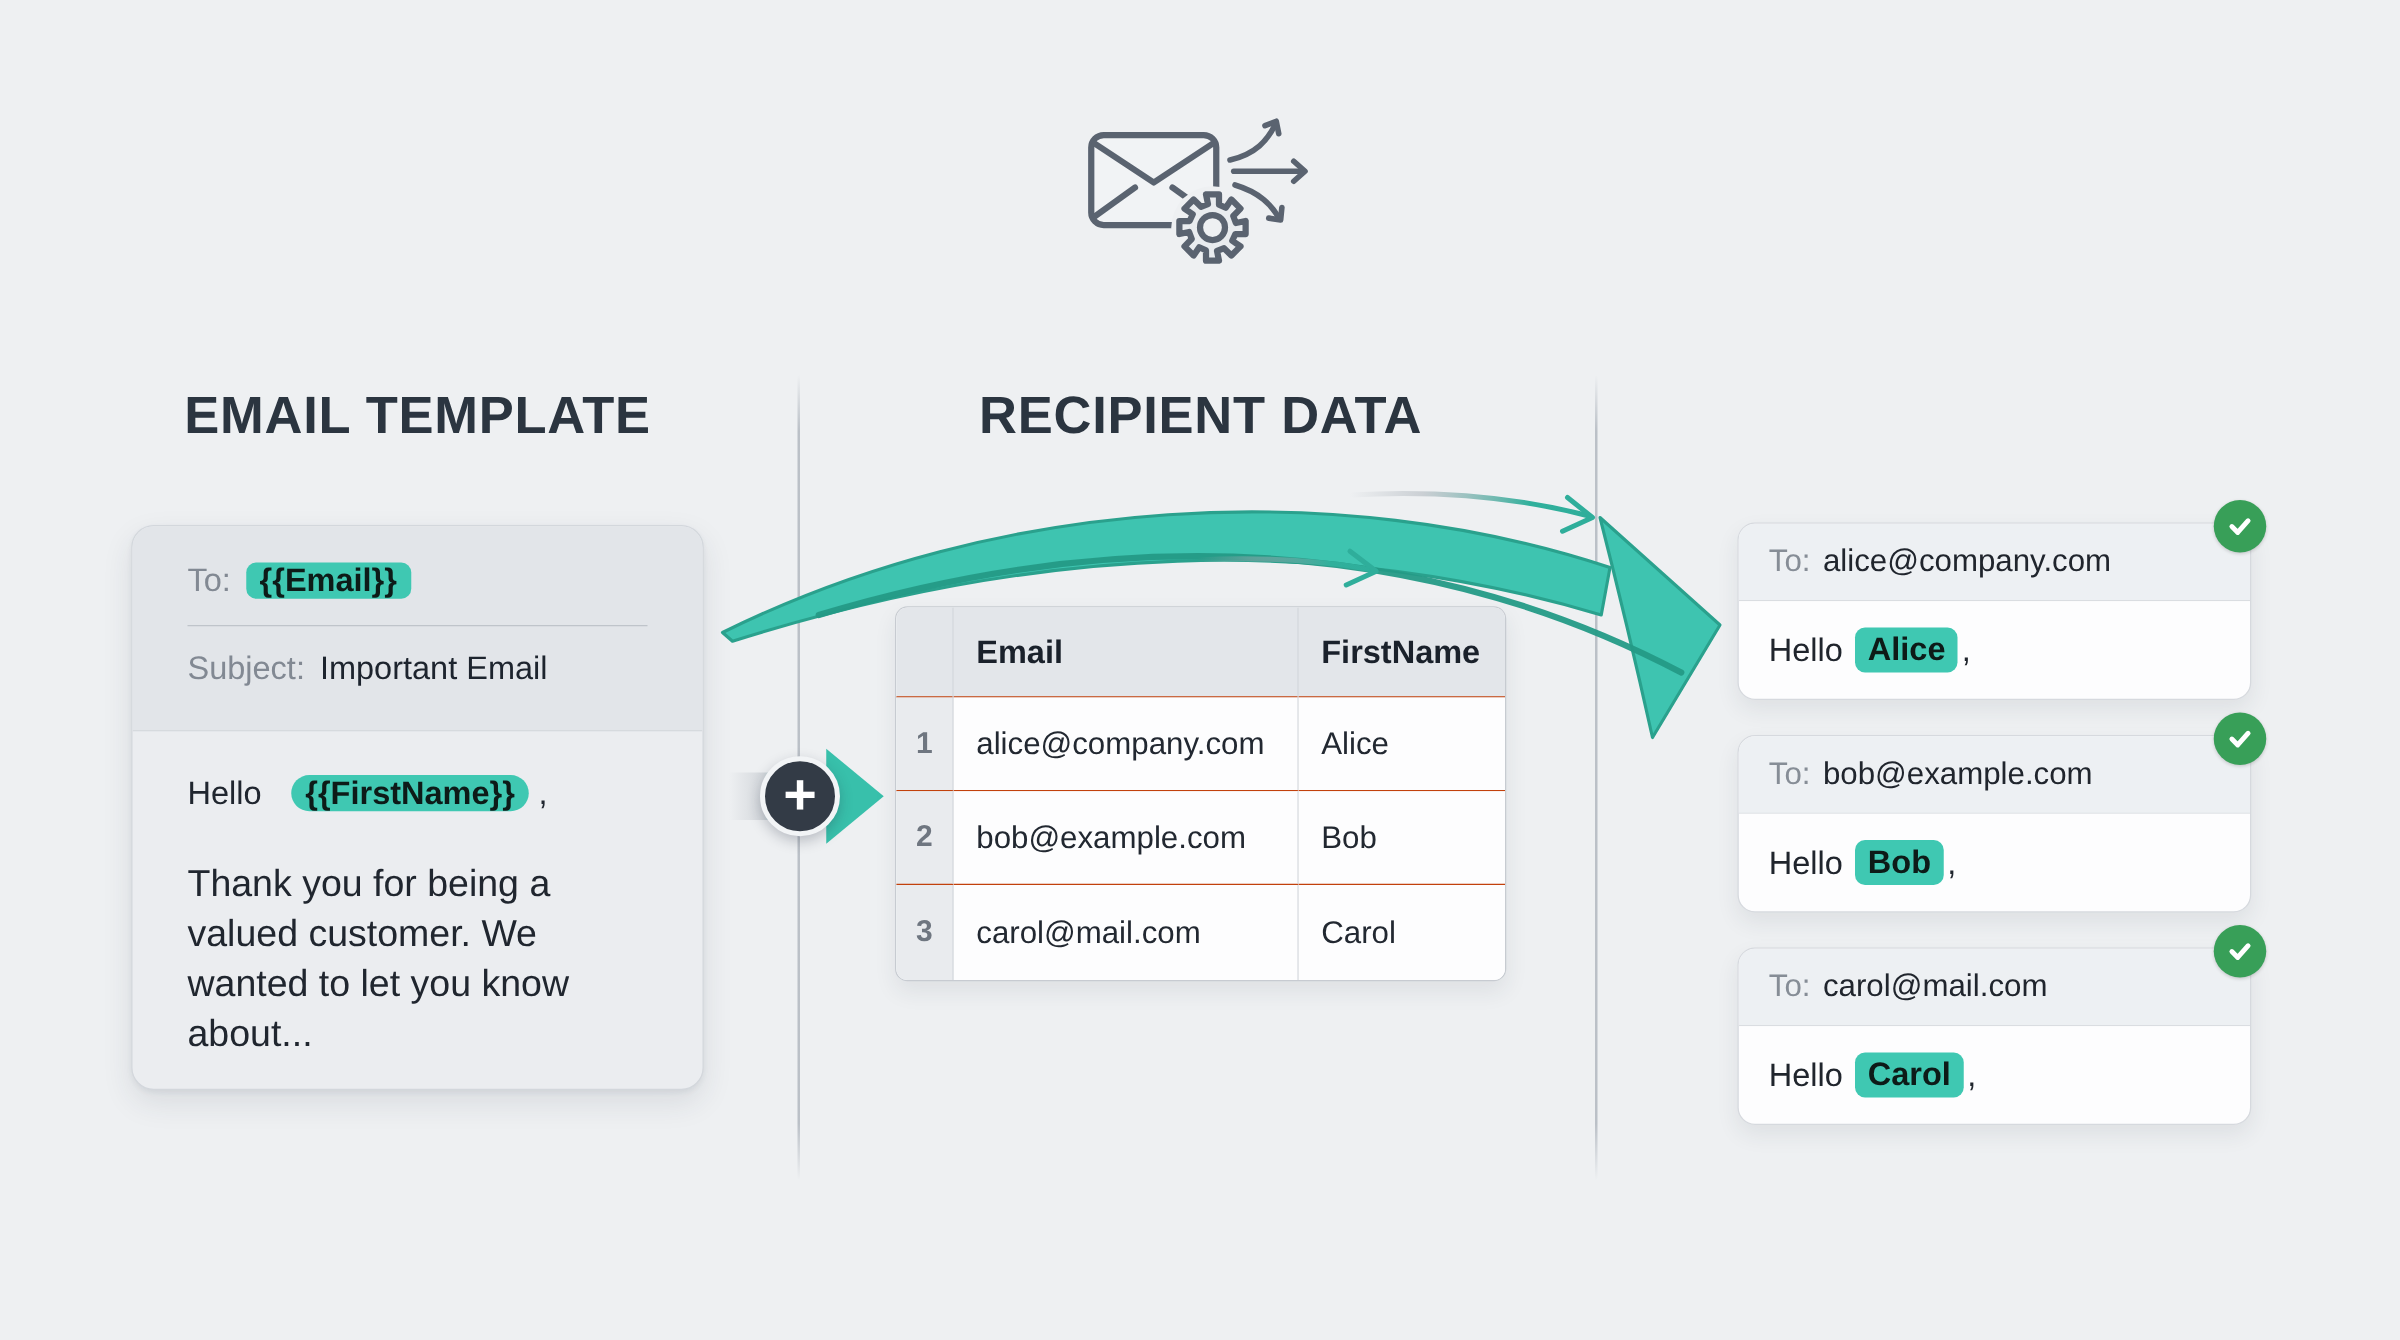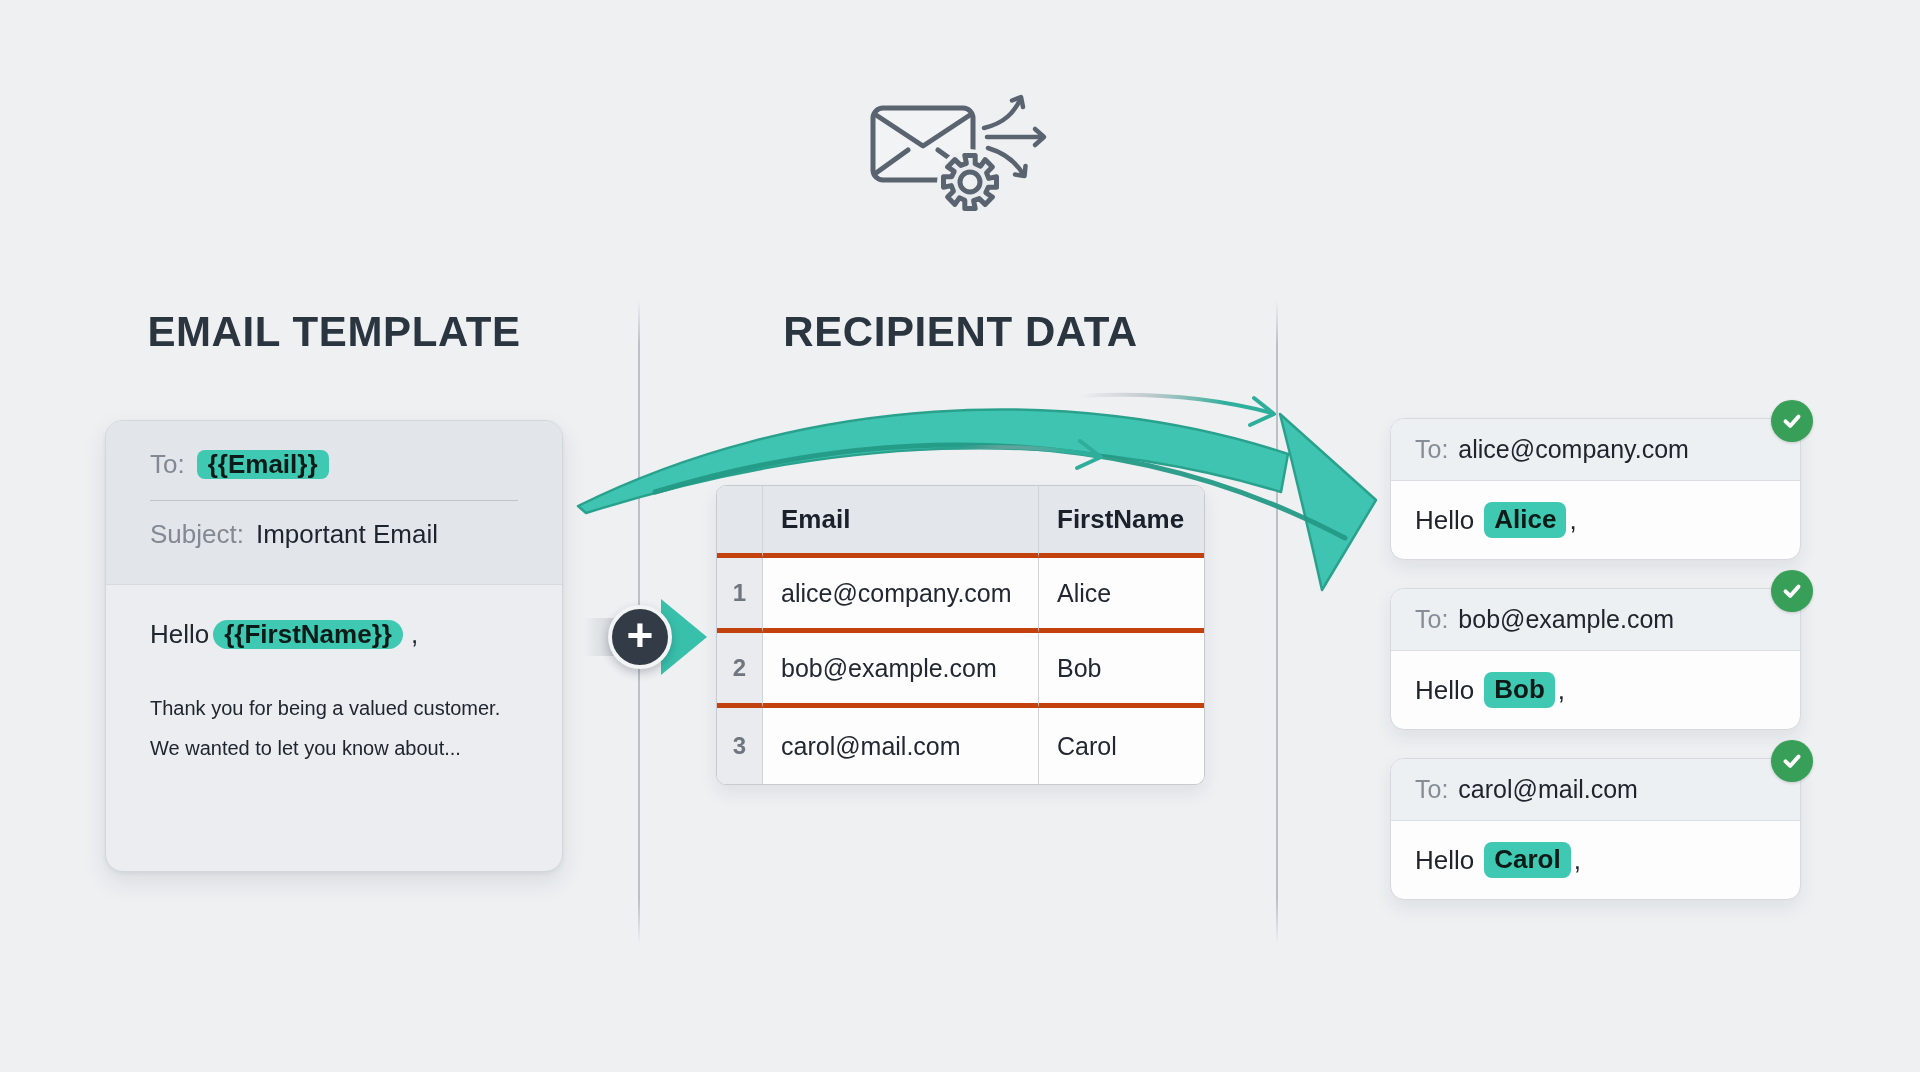--- a/index.html
+++ b/index.html
@@ -29,40 +29,40 @@
   
   .template-card{position:absolute;left:105px;top:420px;width:458px;height:452px;background:#ebedf0;
     border:1px solid #d3d7dc;border-radius:18px;box-shadow:0 10px 24px rgba(40,50,70,.10),0 2px 4px rgba(40,50,70,.06);
     box-sizing:border-box;overflow:hidden;}
   .tc-header{height:164px;background:#e2e5e9;border-bottom:1px solid #d6dade;padding:28px 44px 0;box-sizing:border-box;}
   .tc-row{font-size:26px;color:#1d242e;display:flex;align-items:center;}
   .tc-label{color:#828993;margin-right:12px;}
   .tc-divider{height:1px;background:#bfc4ca;margin:20px 0 18px;}
   .tc-body{padding:34px 44px 0;}
   .tc-greeting{font-size:26px;color:#20262f;display:flex;align-items:center;}
-  .tc-greeting .chip{margin-left:4px;border-radius:18px;}
+  .tc-greeting .chip{margin-left:24px;border-radius:18px;}
   .tc-comma{margin-left:8px;}
-  .tc-paragraph{margin:38px 0 0;font-size:20px;line-height:40px;color:#20262f;width:382px;}
+  .tc-paragraph{margin:38px 0 0;font-size:30px;line-height:40px;color:#20262f;width:382px;}
 
   
   .connector-tail{position:absolute;left:583px;top:618px;width:80px;height:38px;
     background:linear-gradient(90deg,rgba(150,158,168,0),rgba(150,158,168,.30) 35%,#3fc6b1 90%);}
   .connector-head{position:absolute;left:661px;top:599px;width:0;height:0;
     border-left:46px solid #38c0ab;border-top:38px solid transparent;border-bottom:38px solid transparent;}
   .plus-circle{position:absolute;left:608px;top:605px;width:64px;height:64px;box-sizing:border-box;
     border-radius:50%;background:#333b46;border:4px solid #f2f4f6;box-shadow:0 4px 10px rgba(30,40,60,.25);
     display:flex;align-items:center;justify-content:center;}
   .plus-glyph{color:#fff;font-size:46px;font-weight:600;line-height:1;margin-top:-4px;}
 
   
   .recipient-table{position:absolute;left:716px;top:485px;width:489px;height:300px;box-sizing:border-box;
     background:#fdfdfe;border:1px solid #c7cbd1;border-radius:10px;overflow:hidden;
     box-shadow:0 8px 18px rgba(40,50,70,.08);display:grid;
     grid-template-columns:46px 276px 1fr;grid-template-rows:72px 75px 75px 1fr;}
-  .cell{display:flex;align-items:center;box-sizing:border-box;border-right:1px solid #d0d4d9;border-bottom:5px solid #c2410c;}
+  .cell{display:flex;align-items:center;box-sizing:border-box;border-right:1px solid #d0d4d9;border-bottom:1px solid #c2410c;}
   .cell:nth-child(3n){border-right:none;text-align:right;}
   .row-last .cell, .cell.last-row{border-bottom:none;}
   .th{background:#e3e6ea;font-weight:700;font-size:26px;color:#1a212b;padding-left:18px;}
   .corner{background:#e3e6ea;}
   .rownum{background:#e9ebee;justify-content:center;font-weight:700;font-size:24px;color:#6f7680;padding-left:0;}
   .td{font-size:25px;color:#222831;padding-left:18px;background:#fdfdfe;}
 
   
   .merge-arrow{position:absolute;left:545px;top:355px;width:870px;height:260px;}
 

